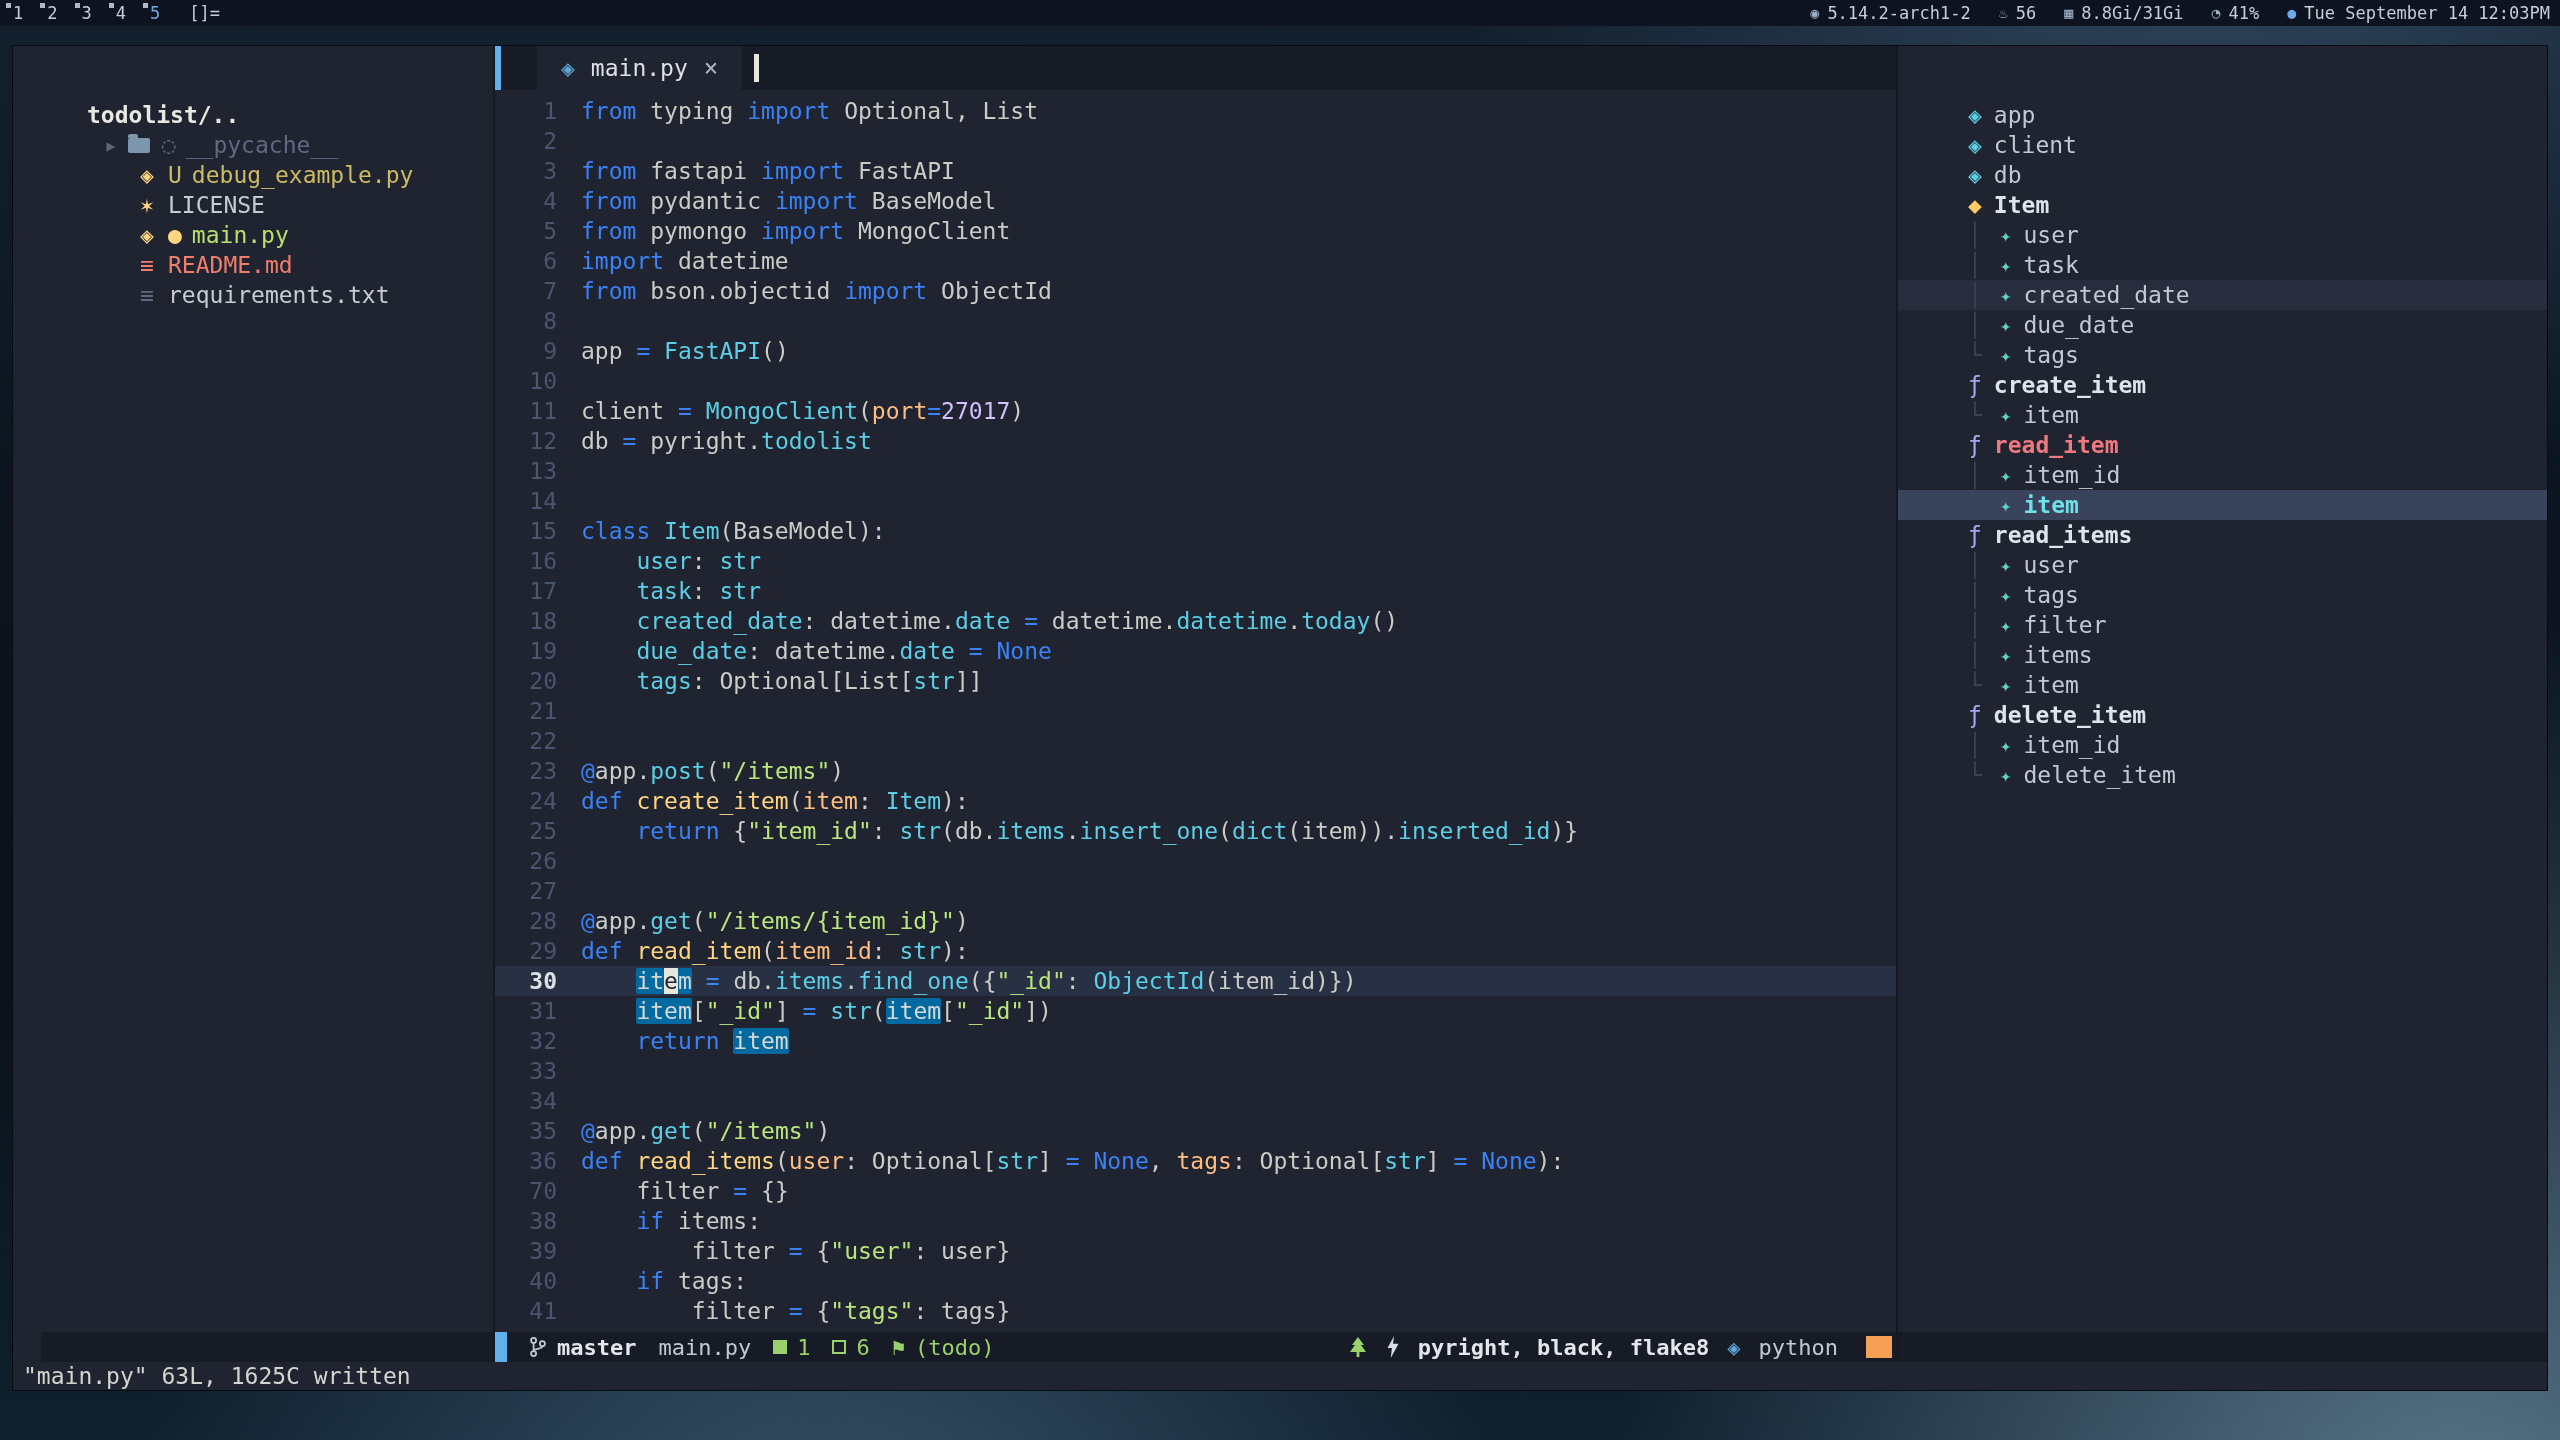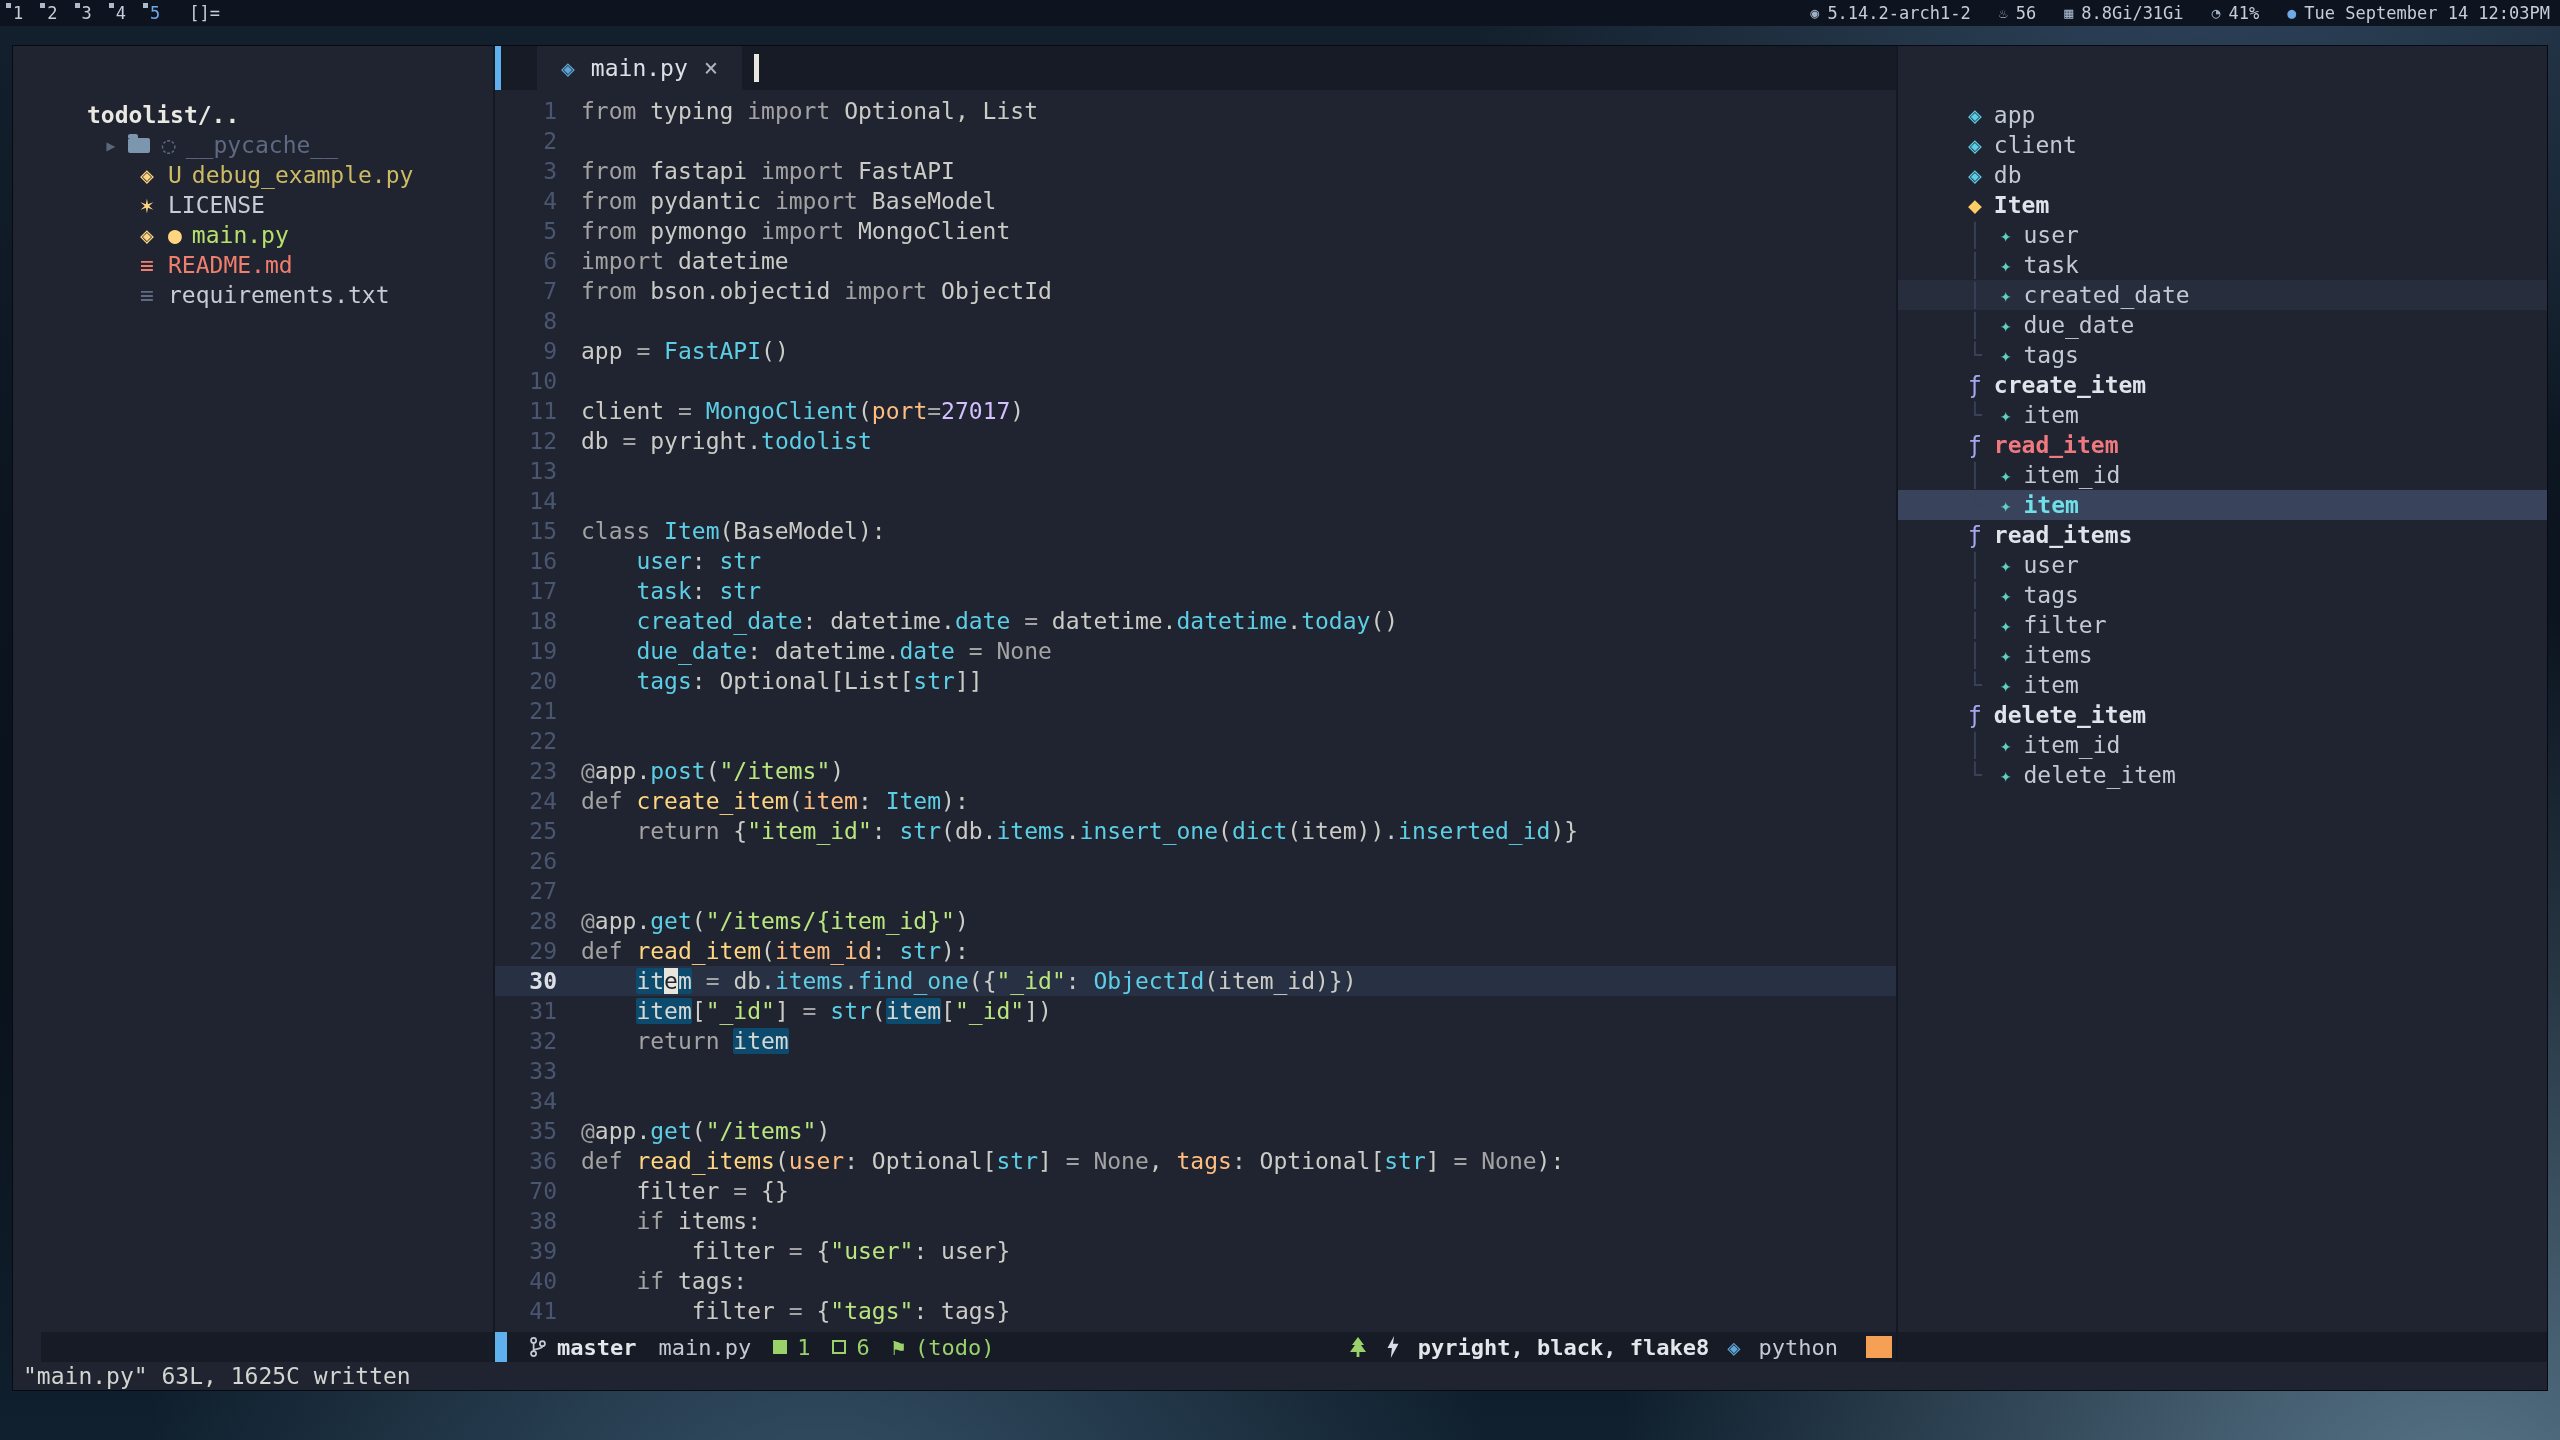--- a/index.html
+++ b/index.html
@@ -55,28 +55,28 @@
   .tab-icon{color:#5fa6d8;}
   .tab-close{color:#aeb4bf;font-size:24px;}
   .tab-caret{width:5px;height:28px;background:#e8e8e1;margin-left:12px;}
   
   .code{flex:1;padding-top:6px;font-size:23px;line-height:30px;overflow:hidden;}
   .cl{display:flex;height:30px;white-space:pre;}
   .ln{width:62px;flex:none;text-align:right;color:#4a5670;}
   .lt{padding-left:24px;}
   .cl.cur{background:#283043;}
   .cl.cur .ln{color:#dde1e6;font-weight:bold;}
-  .tk-kw,.tk-op{color:#a3a3a3;text-align:center;}
+  .tk-kw,.tk-op{color:#3b82f6;text-align:center;}
   .tk-fn{color:#ffd580;}
   .tk-str{color:#bae67e;}
   .tk-cy{color:#5ccfe6;}
   .tk-num{color:#d4bfff;}
   .tk-param{color:#ffbd80;}
   .tk-fg{color:#cbccc6;}
-  .tk-hl{background:#0c4a6e;color:#d6d8d3;border-radius:2px;}
+  .tk-hl{background:#0369a1;color:#d6d8d3;border-radius:2px;}
   .tk-cur{background:#e6e6dc;color:#1f2430;}
   
   .statusline{height:30px;background:#161b26;flex:none;display:flex;align-items:center;
     font-size:22px;color:#c3c9d4;white-space:nowrap;}
   .mode-block{width:12px;height:30px;background:#5fb0ec;flex:none;}
   .sl-item{margin-left:22px;display:flex;align-items:center;gap:10px;}
   .sl-b{font-weight:bold;color:#e3e6eb;}
   .sl-green{color:#9ad16a;}
   .sq{display:inline-block;width:14px;height:14px;border:2px solid #9ad16a;box-sizing:border-box;}
   .sq.fill{background:#9ad16a;}

